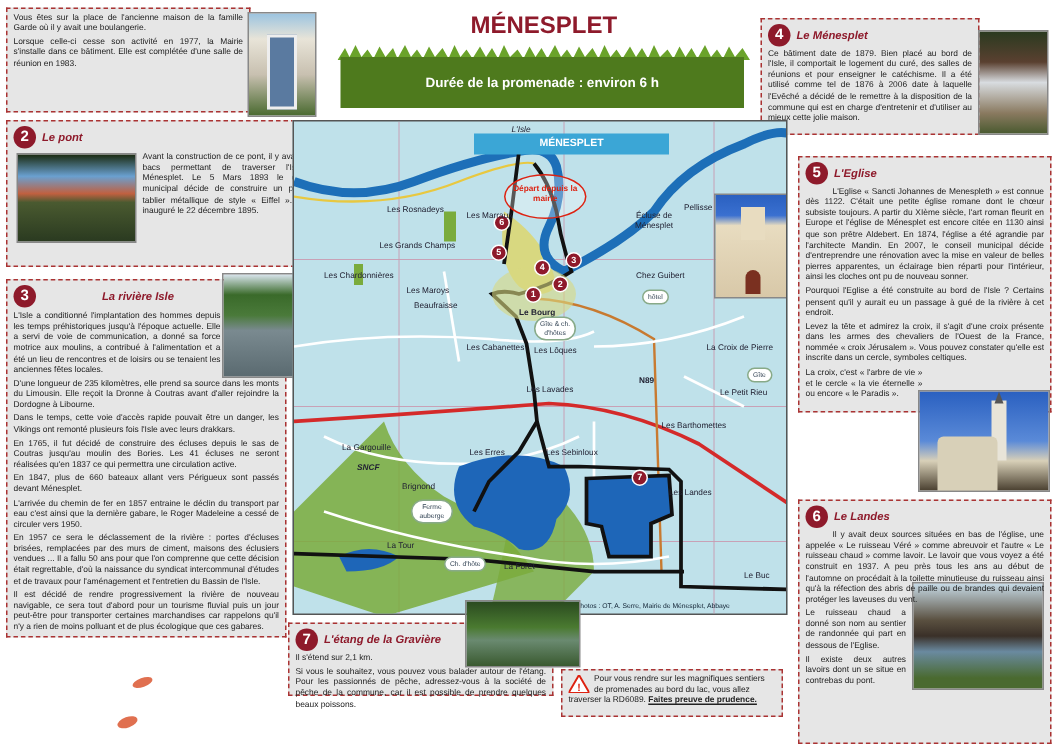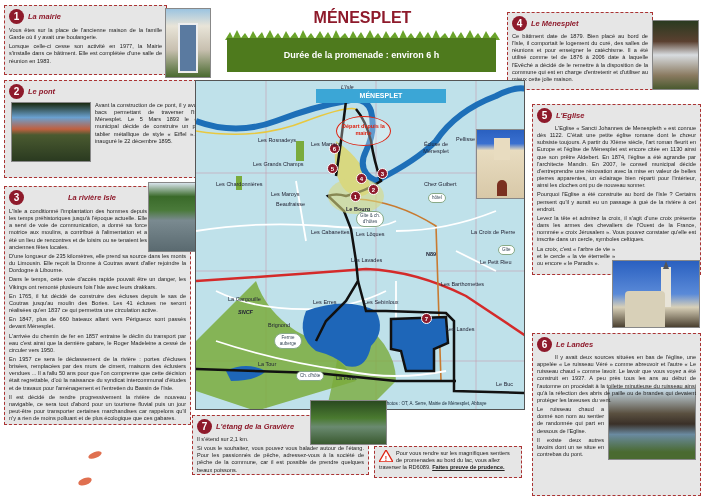--- a/index.html
+++ b/index.html
@@ -23,21 +23,20 @@
 </head>
 <body>
 
 <div class="title-main">MÉNESPLET</div>
 <svg class="grass" viewBox="0 0 275 12" preserveAspectRatio="none">
   <path d="M0 12 L5 4 L8 10 L12 2 L16 10 L20 5 L24 11 L28 3 L32 10 L37 4 L40 11 L45 2 L49 10 L53 5 L57 11 L61 3 L65 10 L70 4 L74 11 L78 2 L82 10 L86 5 L90 11 L95 3 L99 10 L103 4 L107 11 L111 2 L115 10 L120 5 L124 11 L128 3 L132 10 L136 4 L140 11 L145 2 L149 10 L153 5 L157 11 L161 3 L165 10 L170 4 L174 11 L178 2 L182 10 L186 5 L190 11 L195 3 L199 10 L203 4 L207 11 L211 2 L215 10 L220 5 L224 11 L228 3 L232 10 L236 4 L240 11 L245 2 L249 10 L253 5 L257 11 L261 3 L265 10 L270 4 L275 12 Z" fill="#6aa32a"></path>
 </svg>
 <div class="banner">Durée de la promenade : environ 6 h</div>
 
 <div class="card" style="left:4px;top:5px;width:163px;height:70px">
-  <div style="margin-bottom:3px"><span class="num">1</span><span class="ttl">La mairie</span></div>
   <p>Vous êtes sur la place de l'ancienne maison de la famille Garde où il y avait une boulangerie.</p>
   <p>Lorsque celle-ci cesse son activité en 1977, la Mairie s'installe dans ce bâtiment. Elle est complétée d'une salle de réunion en 1983.</p>
 </div>
 <div class="photo" style="left:165px;top:8px;width:46px;height:70px;background:linear-gradient(180deg,#9cc4e0 0%,#e8e4d8 25%,#c8c0b0 60%,#4a6a30 100%)">
   <div style="position:absolute;left:12px;top:14px;width:20px;height:50px;background:#5a7aa0;border:2px solid #eee"></div>
 </div>
 
 <div class="card" style="left:4px;top:80px;width:213px;height:98px">
   <div style="margin-bottom:3px"><span class="num">2</span><span class="ttl">Le pont</span></div>
   <div style="float:left;width:80px;height:60px;margin:0 4px 0 2px;border:1px solid #888;background:linear-gradient(180deg,#1a2a10 0%,#6aa0d0 25%,#c06040 45%,#4a5a30 55%,#2a3a20 100%)"></div>
@@ -80,21 +79,21 @@
 </div>
 
 <div class="card" style="left:532px;top:333px;width:169px;height:163px">
   <div style="margin-bottom:2px"><span class="num">6</span><span class="ttl">Le Landes</span></div>
   <p style="text-indent:18px">Il y avait deux sources situées en bas de l'église, une appelée « Le ruisseau Véré » comme abreuvoir et l'autre « Le ruisseau chaud » comme lavoir. Le lavoir que vous voyez a été construit en 1937. A peu près tous les ans au début de l'automne on procédait à la toilette minutieuse du ruisseau ainsi qu'à la réfection des abris de paille ou de brandes qui devaient protéger les laveuses du vent.</p>
   <div style="float:right;width:88px;height:72px;margin:-18px 0 0 4px;border:1px solid #888;background:linear-gradient(180deg,#c8dce8 0%,#5a5040 35%,#3a3028 50%,#6a8aa0 65%,#4a6a30 90%)"></div>
   <p>Le ruisseau chaud a donné son nom au sentier de randonnée qui part en dessous de l'Eglise.</p>
   <p>Il existe deux autres lavoirs dont un se situe en contrebas du pont.</p>
 </div>
 
-<div class="card" style="left:192px;top:415px;width:177px;height:60px">
+<div class="card" style="left:192px;top:415px;width:177px;height:49px">
   <div style="margin-bottom:2px"><span class="num">7</span><span class="ttl">L'étang de la Gravière</span></div>
   <p style="width:110px">Il s'étend sur 2,1 km.</p>
   <p>Si vous le souhaitez, vous pouvez vous balader autour de l'étang. Pour les passionnés de pêche, adressez-vous à la société de pêche de la commune, car il est possible de prendre quelques beaux poissons.</p>
 </div>
 <div class="photo" style="left:310px;top:400px;width:77px;height:45px;background:linear-gradient(180deg,#2a4a20 0%,#4a7a30 40%,#6a8a70 60%,#3a5a30 100%);z-index:5"></div>
 
 <div class="card" style="left:374px;top:446px;width:148px;height:32px;padding:3px 4px">
   <svg width="14" height="12" viewBox="0 0 14 12" style="float:left;margin:0 3px 0 0">
       <path d="M7 0 L14 12 L0 12 Z" fill="#fff" stroke="#d21" stroke-width="1.3"></path>
       <text x="7" y="10.5" font-size="7" text-anchor="middle" fill="#d21" font-weight="bold" font-family="Liberation Sans, sans-serif">!</text>

